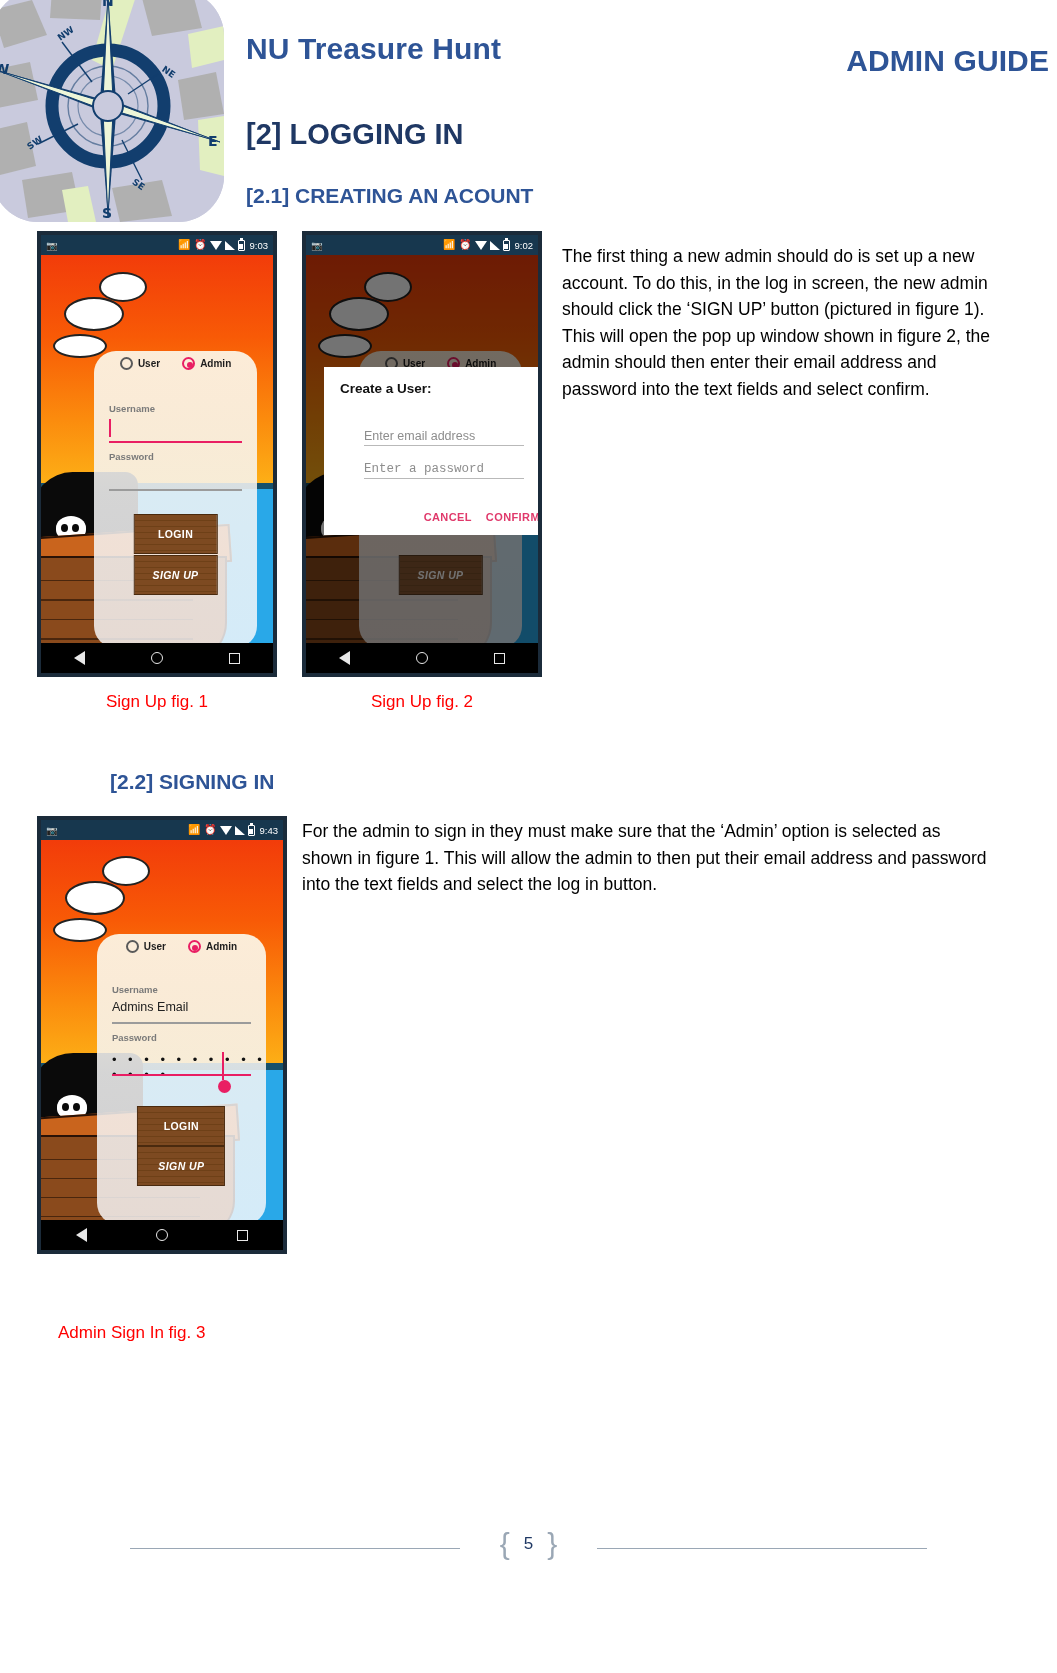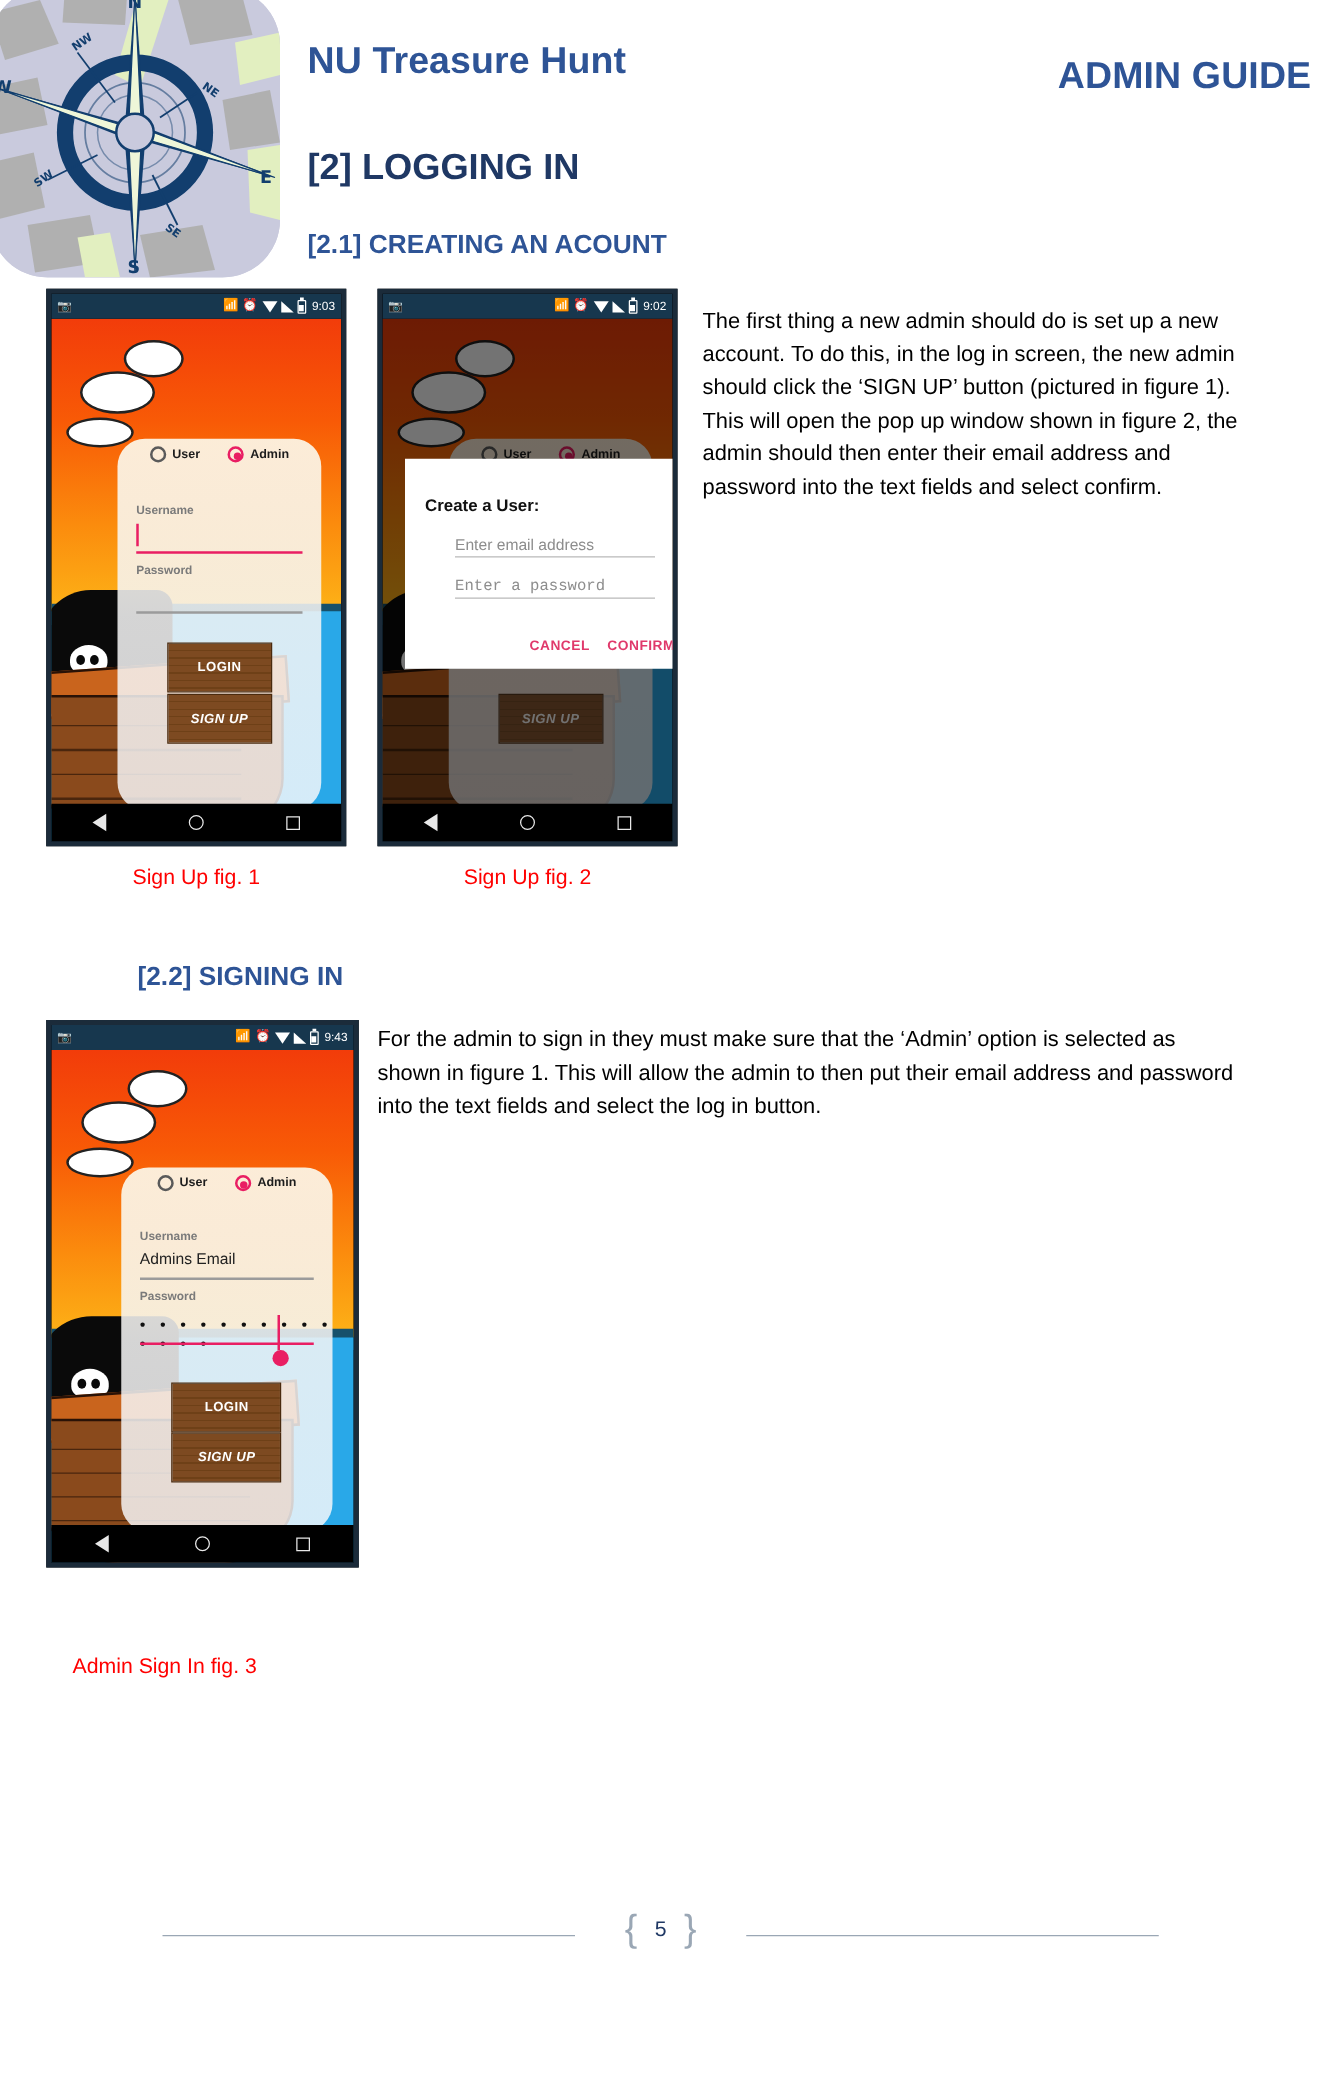--- a/index.html
+++ b/index.html
@@ -159,21 +159,21 @@
     position:absolute; left:0; bottom:0; width:100%; height:30px; background:#000;
     display:flex; align-items:center; justify-content:space-around;
   }
   .nav-back { width:0;height:0;border-top:7px solid transparent;border-bottom:7px solid transparent;border-right:11px solid #e8e8e8; }
   .nav-home { width:12px;height:12px;border:1.6px solid #e8e8e8;border-radius:50%; }
   .nav-rec  { width:11px;height:11px;border:1.6px solid #e8e8e8; }
 
   
   .dialog {
     position:absolute; left:18px; top:132px; width:228px; height:168px;
-    background:#fff; z-index:12; padding:30px 16px;
+    background:#fff; z-index:12; padding:14px 16px;
   }
   .dlg-title { font-size:13.5px; font-weight:bold; color:#111; }
   .dlg-field { position:absolute; left:40px; width:160px; }
   .dlg-field .txt { font-size:12.5px; color:#8d8d8d; }
   .dlg-field .ln  { margin-top:2px; height:1.2px; background:#b9b9b9; }
   .dlg-actions { position:absolute; right:12px; bottom:12px; display:flex; gap:14px; }
   .dlg-actions span { color:#e0396b; font-size:11px; font-weight:bold; letter-spacing:.4px; }
 
   
   .footer-line { position:absolute; bottom:124px; height:1px; background:#9aa7b5; }

